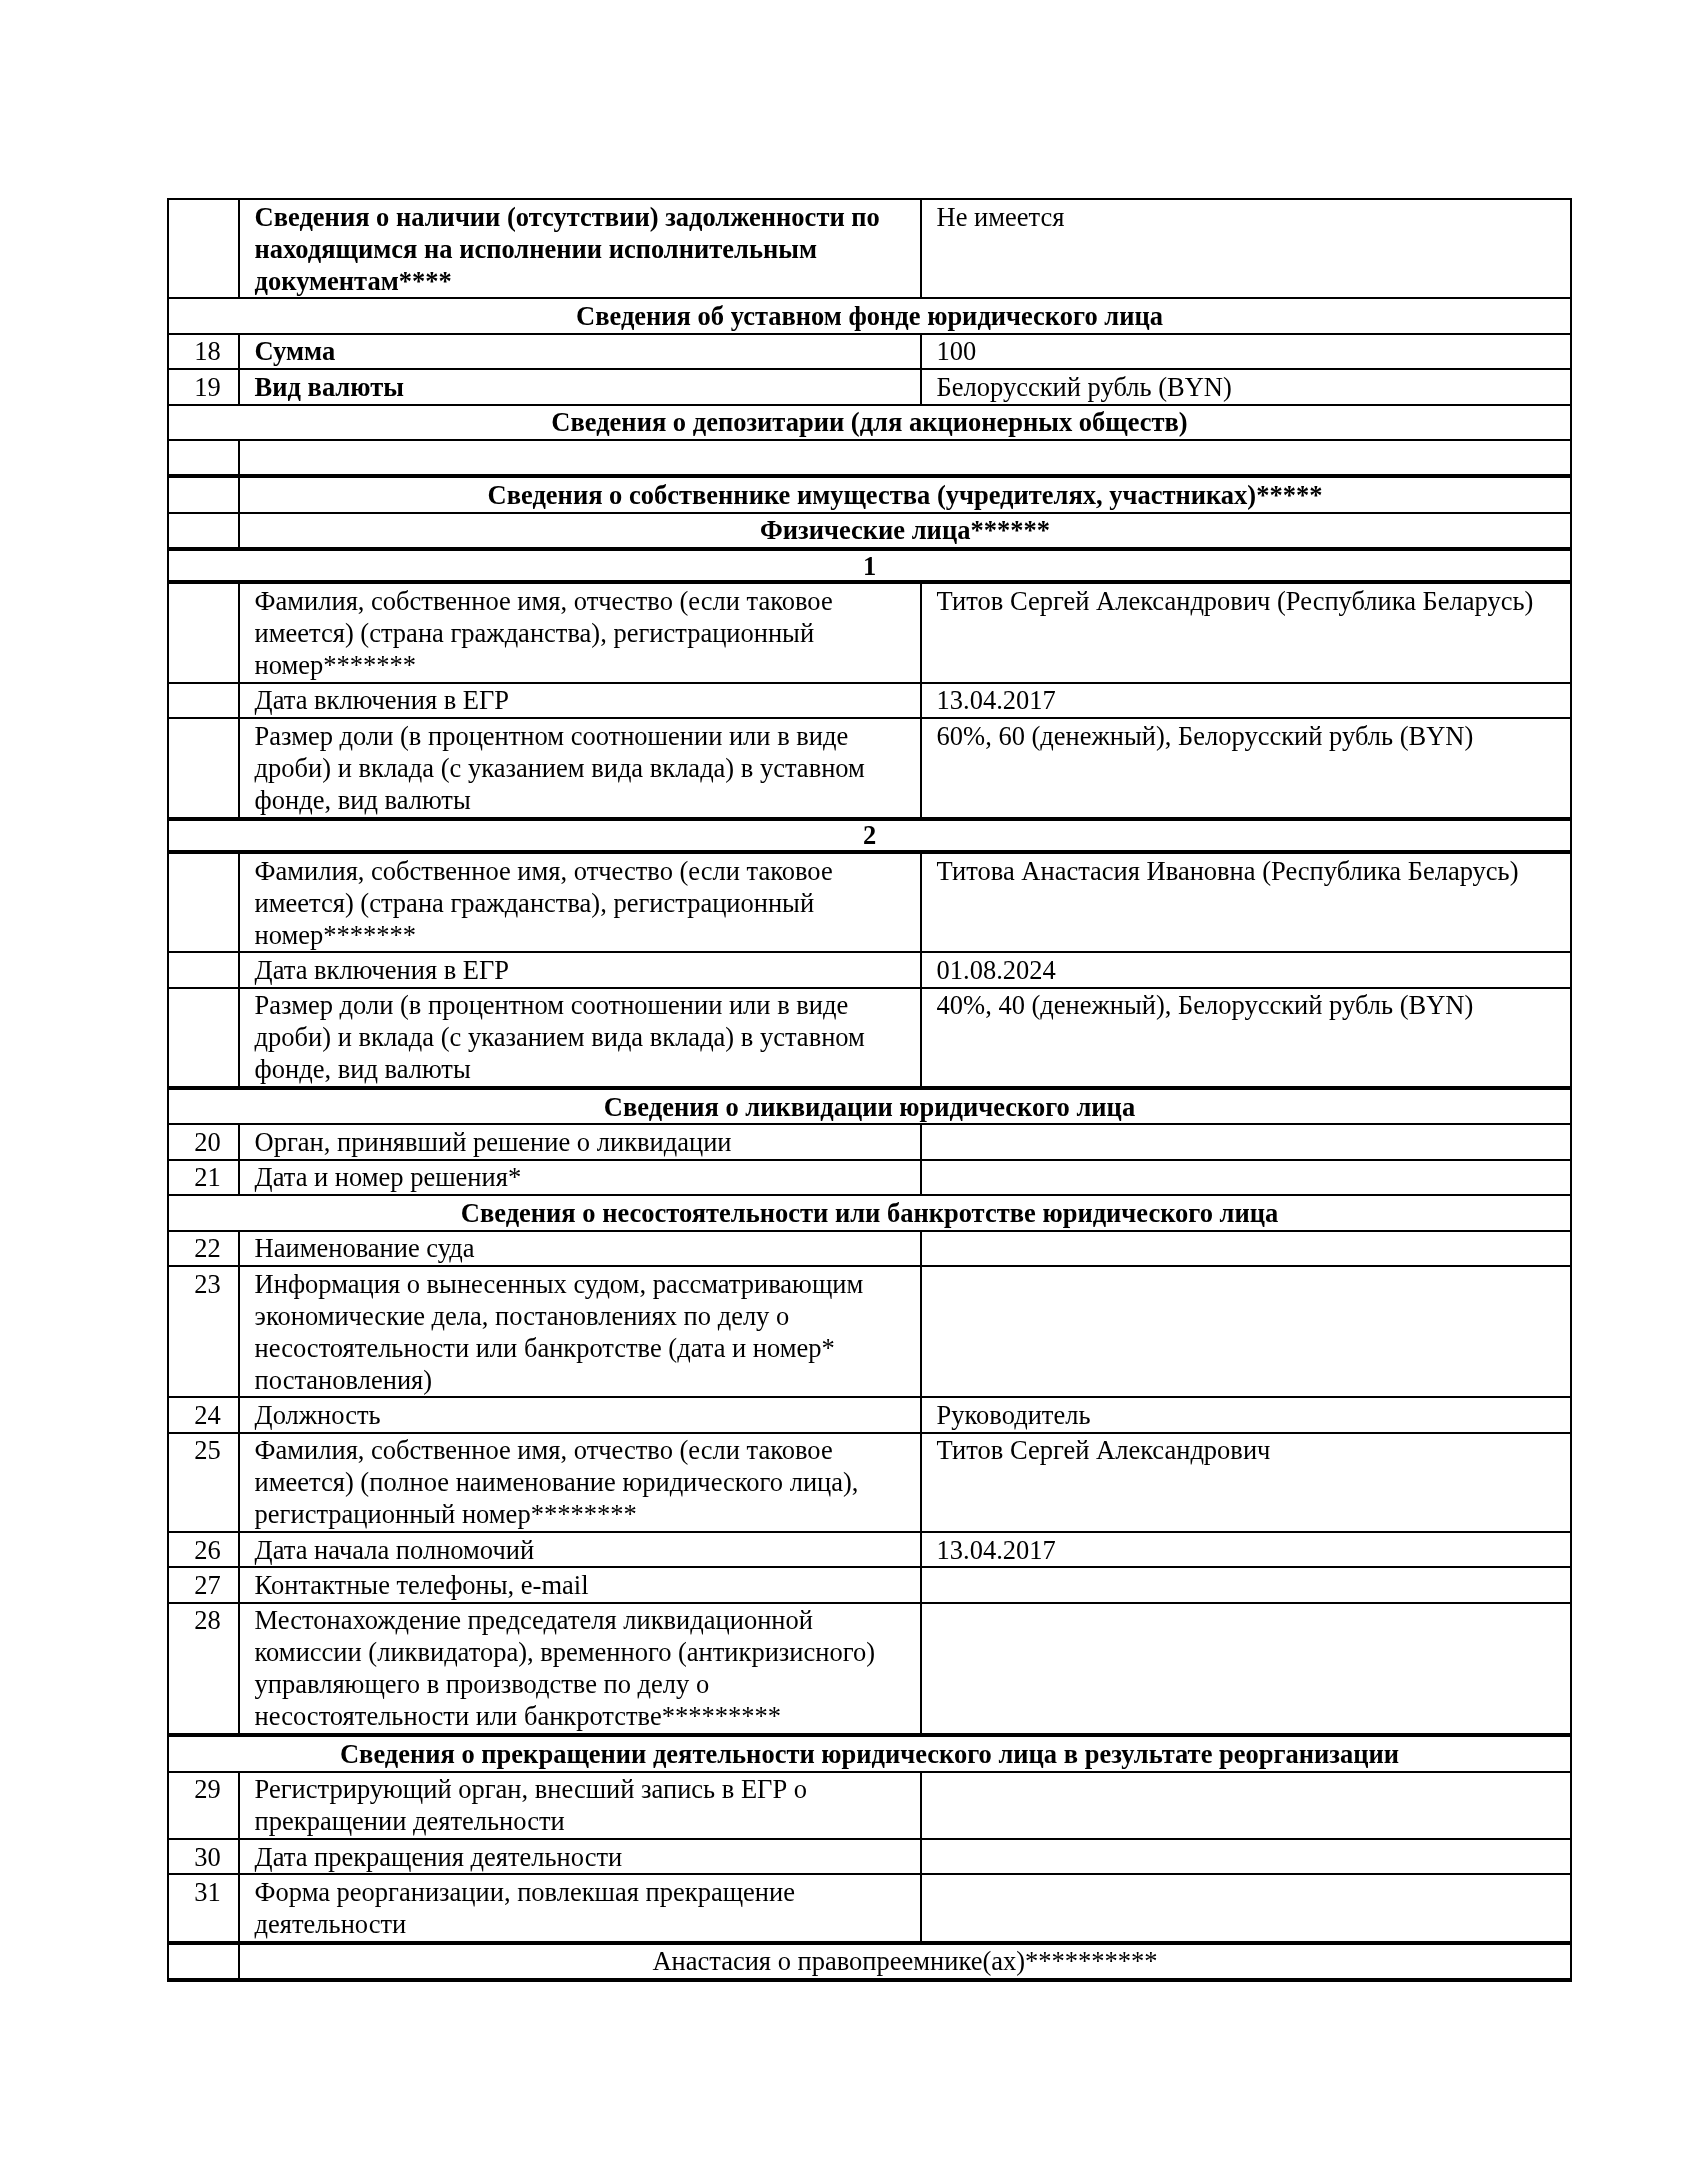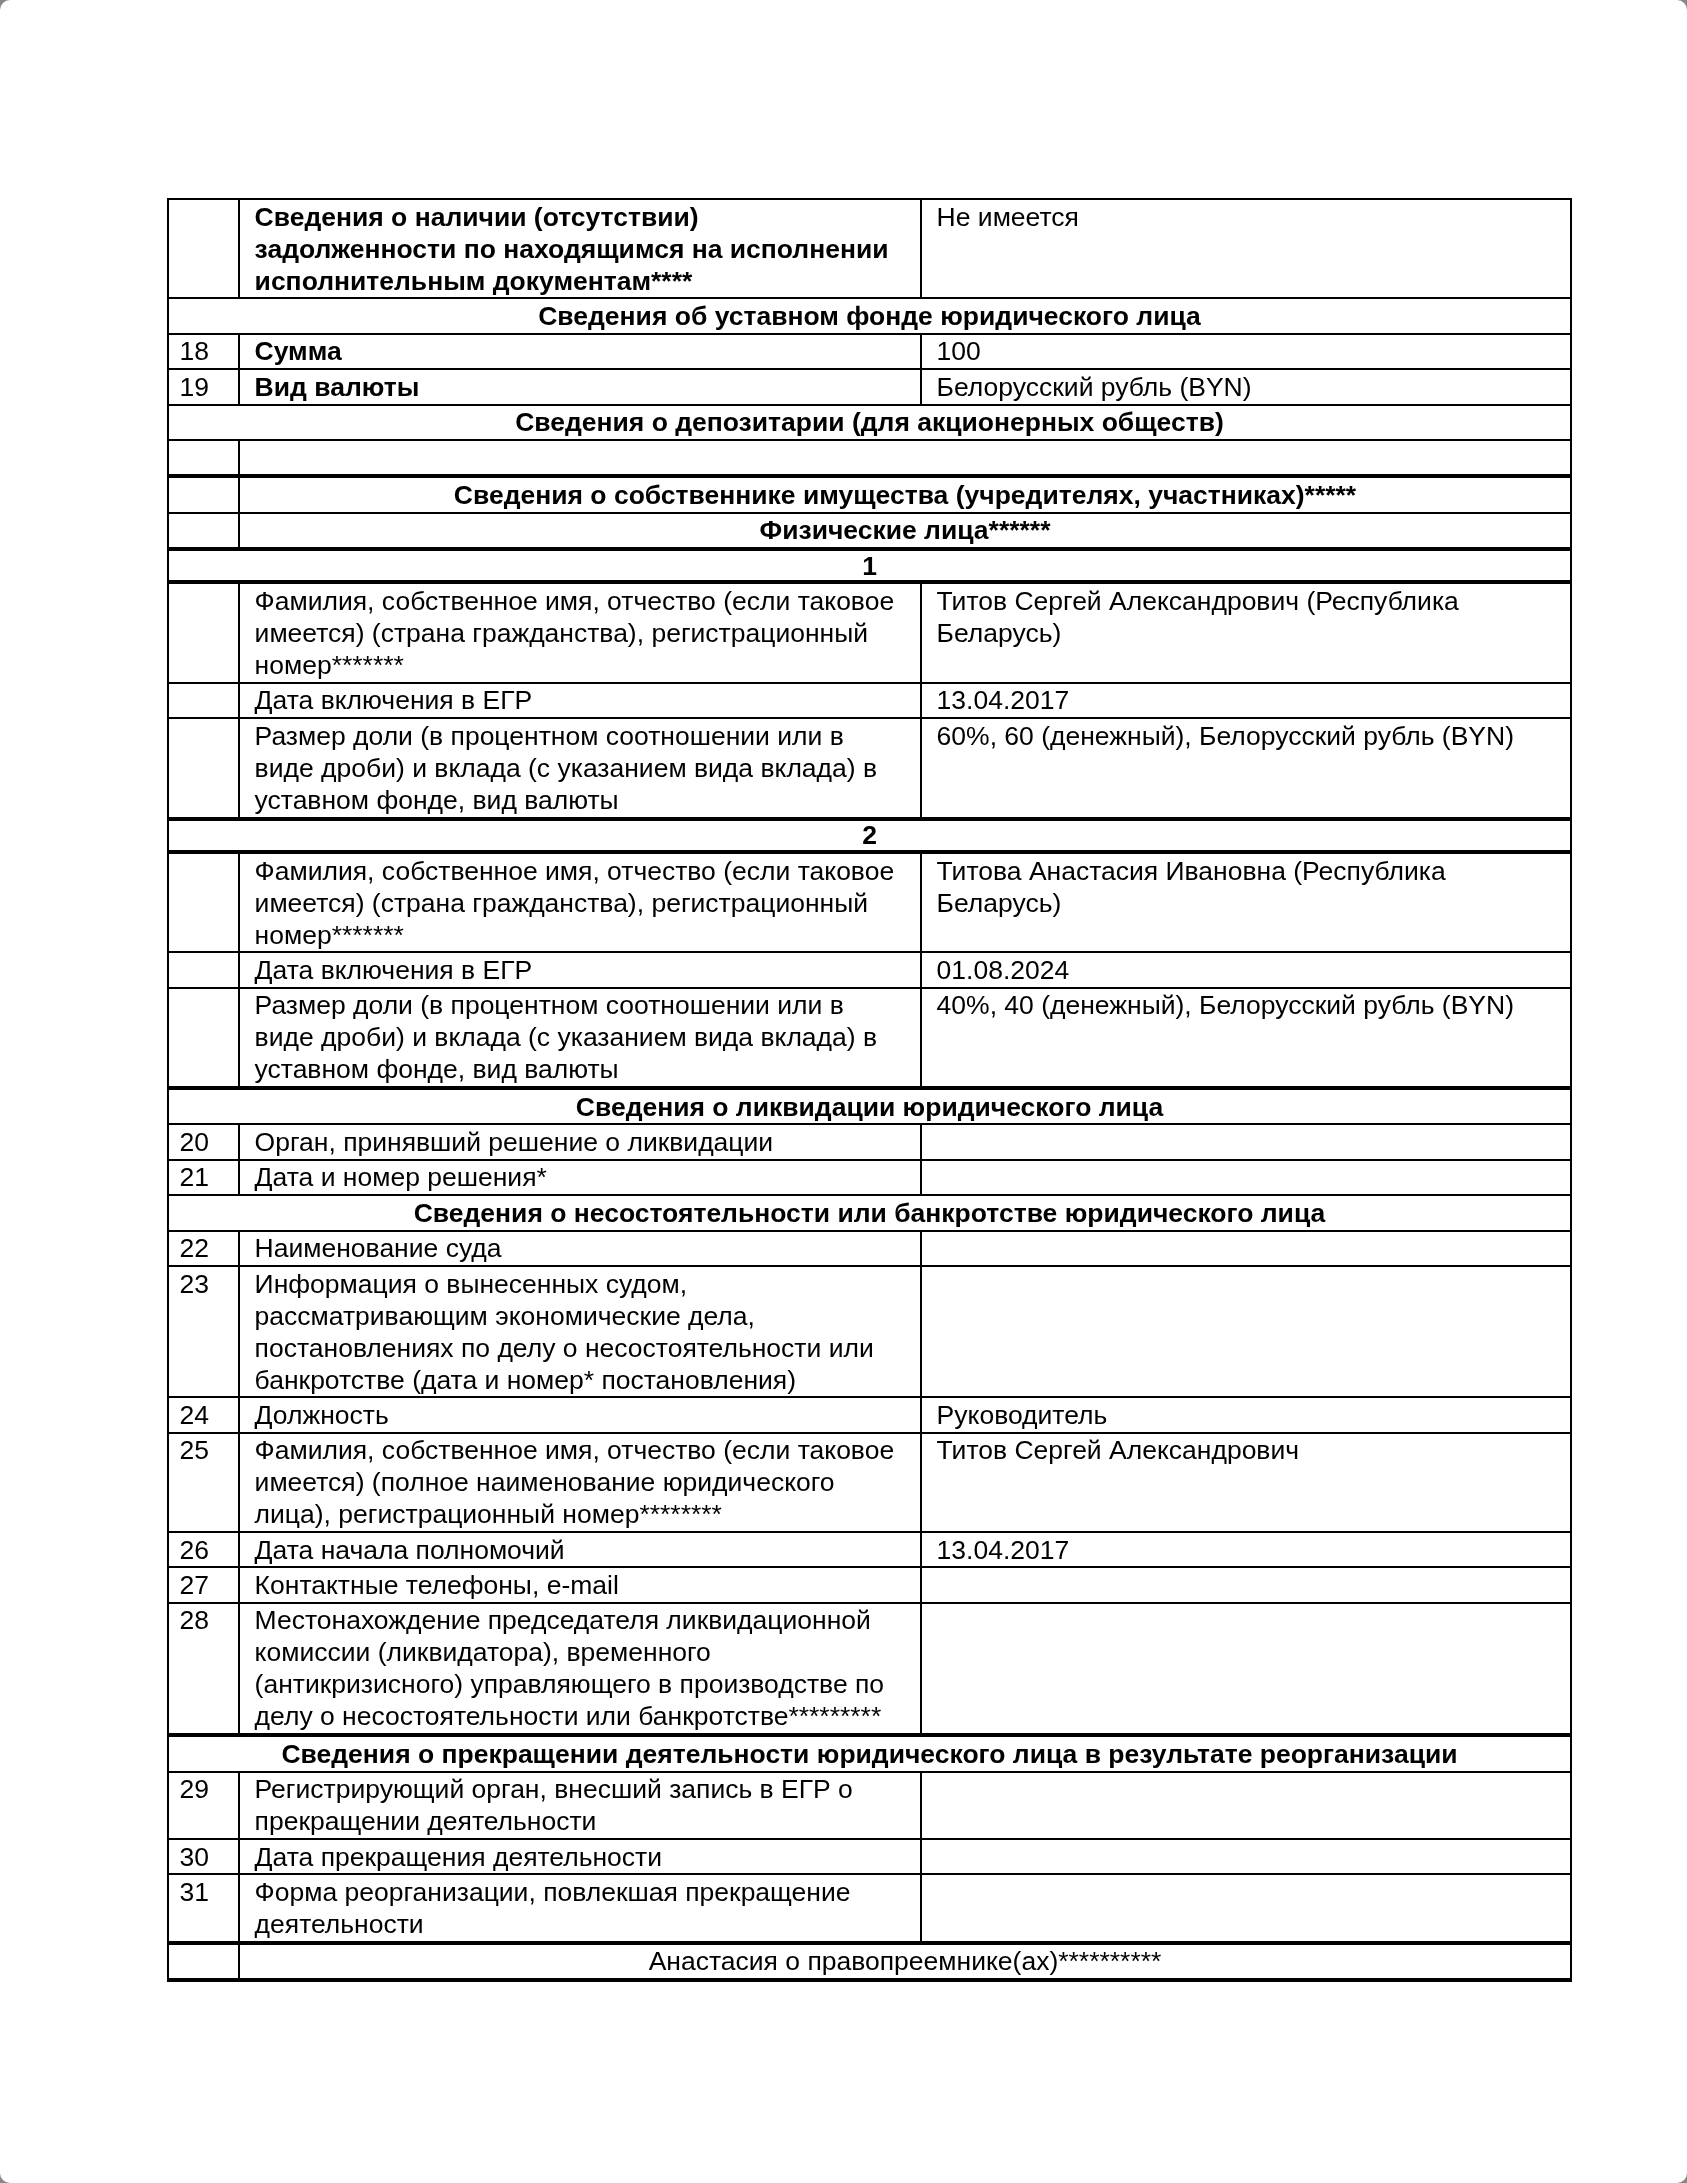--- a/index.html
+++ b/index.html
@@ -1,40 +1,39 @@
 <!DOCTYPE html>
 <html style="font-size:10.6px"><head>
 <meta charset="utf-8">
 <style>
   html,body{margin:0;padding:0;background:#888;}
   .page{
     position:relative;
     width:1687px;height:2183px;
     background:#ffffff;
-    font-family:Liberation Sans, sans-serif;
+    font-family:Liberation Serif, serif;
     color:#000;
-    border-radius:10px;
   }
   table.reg{
     position:absolute;
     left:167px;top:198px;
     width:1403px;
     border-collapse:collapse;
     table-layout:fixed;
     font-size:26.5px;
     line-height:32px;
   }
   table.reg{border:2px solid #000;border-bottom:4.6px solid #000;}
   td{
     border:2px solid #000;
     vertical-align:top;
     padding:0.7px 13.2px 0.7px 14.6px;
     word-wrap:break-word;
   }
-  td.num{padding:0.7px 2.6px 0.7px 10.6px;}
+  td.num{padding:0.7px 2.6px 0.7px 10.6px;text-align:center;}
   td.sec{text-align:center;font-weight:bold;padding:0.7px 13.2px;}
   td.sec.plain{font-weight:normal;}
   td.marker{text-align:center;font-weight:bold;line-height:28px;padding:0.7px 0;}
   td.val{}
   td.lbl.bold{font-weight:bold;}
   tr.tt>td{border-top:4.6px solid #000;}
   tr.tb>td{border-bottom:4.6px solid #000;}
   td.emptycell{height:32px;}
 </style>
 </head>

